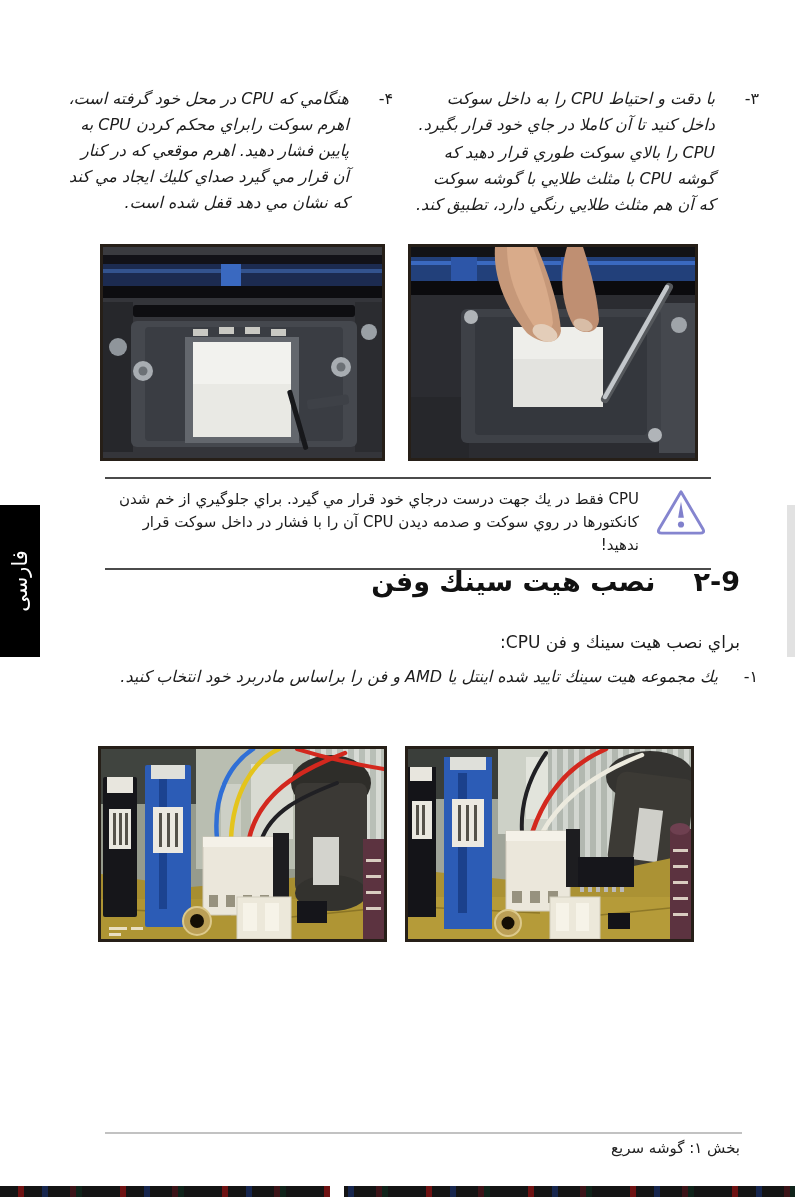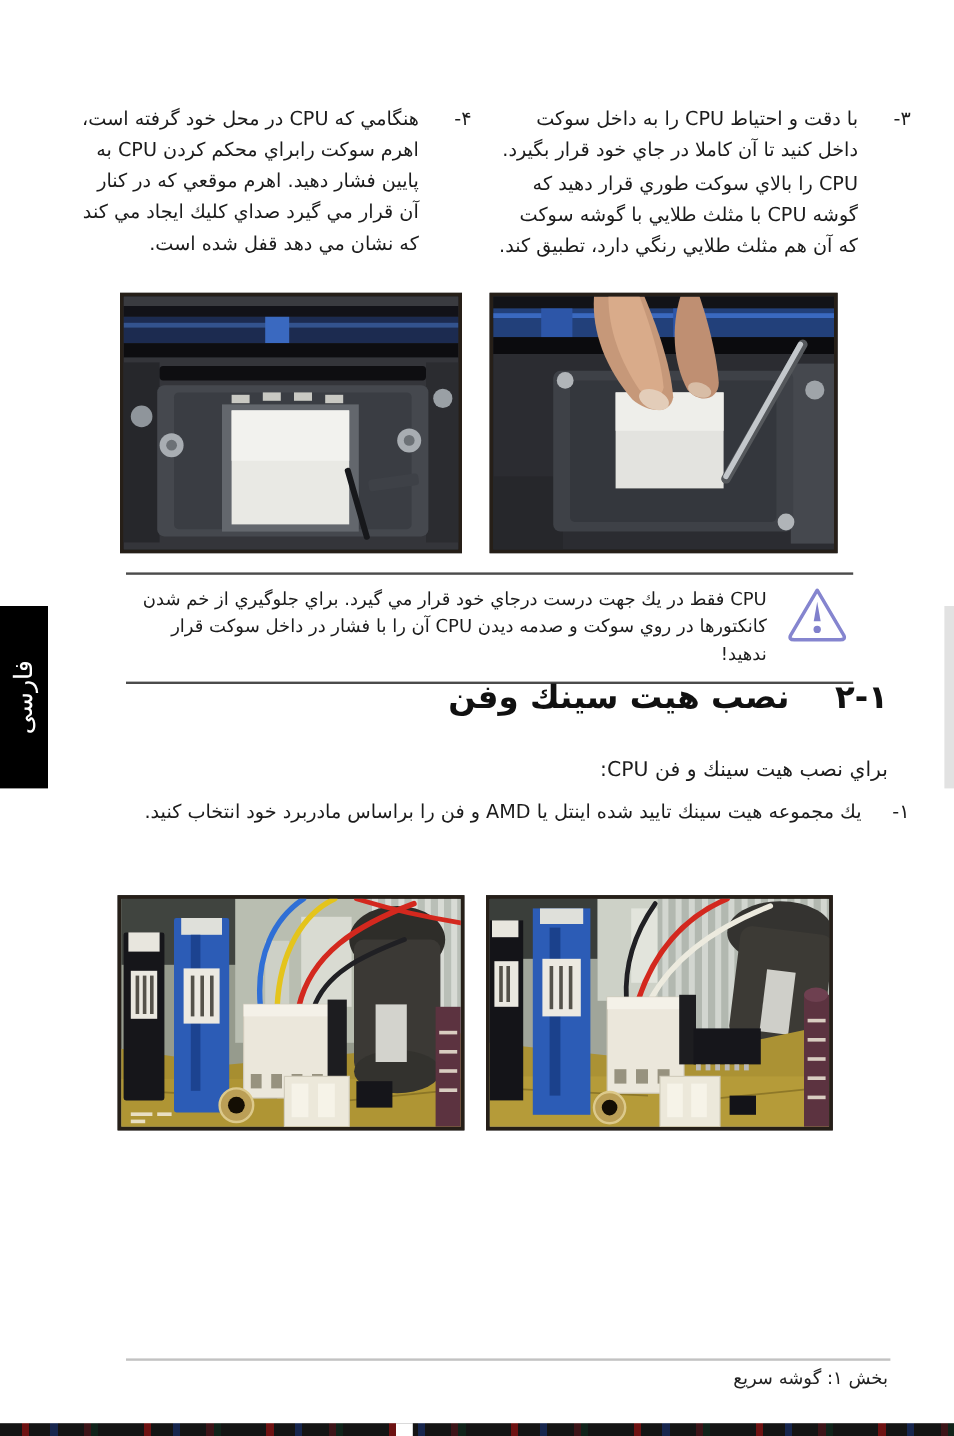--- a/index.html
+++ b/index.html
@@ -7,21 +7,21 @@
     position:relative;width:795px;height:1197px;background:#ffffff;overflow:hidden;
     font-family:"DejaVu Sans","Liberation Sans",sans-serif;color:#1c1c1c;
   }
   
   .steps-top{position:absolute;top:86px;left:62px;right:36px;display:flex;direction:rtl;gap:20px;}
   .step{display:flex;direction:rtl;gap:10px;}
   .step-3{flex:0 0 346px;}
   .step-4{flex:1;}
   .step-num{flex:0 0 34px;direction:rtl;text-align:right;font-size:16px;line-height:26px;}
   .step-body{flex:1;direction:rtl;text-align:right;font-size:16px;line-height:26px;}
-  .step-body p{margin:0;}
+  .step-body p{margin:0;font-style:italic;}
   .step-body p + p{margin-top:2px;}
   
   .photo{position:absolute;border:3px solid #261f18;box-sizing:border-box;background:#26272b;}
   .photo svg{display:block;width:100%;height:100%;}
   .photo-a{left:100px;top:244px;width:285px;height:217px;}
   .photo-b{left:408px;top:244px;width:290px;height:217px;}
   .photo-c{left:98px;top:746px;width:289px;height:196px;}
   .photo-d{left:405px;top:746px;width:289px;height:196px;}
   
   .warning{
@@ -146,21 +146,21 @@
   <div class="warning">
     <svg class="warn-icon" viewBox="0 0 54 50">
       <path d="M27 4 L50 43 Q52 47 47 47 L7 47 Q2 47 4 43 Z" fill="#ffffff" stroke="#8585cf" stroke-width="3" stroke-linejoin="round"></path>
       <path d="M27 14 L30 31 L24 31 Z" fill="#8080cc"></path>
       <circle cx="27" cy="38" r="3.2" fill="#8080cc"></circle>
     </svg>
     <div class="warn-text">CPU فقط در يك جهت درست درجاي خود قرار مي گيرد. براي جلوگيري از خم شدن كانكتورها در روي سوكت و صدمه ديدن CPU آن را با فشار در داخل سوكت قرار ندهيد!</div>
   </div>
 
   <div class="section-heading">
-    <span>١-٢</span>
+    <span>9-٢</span>
     <span>نصب هيت سينك وفن</span>
   </div>
   <div class="section-intro">براي نصب هيت سينك و فن CPU:</div>
 
   <div class="step-1">
     <div class="step-num">١-</div>
     <div class="step-body">
       <p>يك مجموعه هيت سينك تاييد شده اينتل يا AMD و فن را براساس مادربرد خود انتخاب كنيد.</p>
     </div>
   </div>

